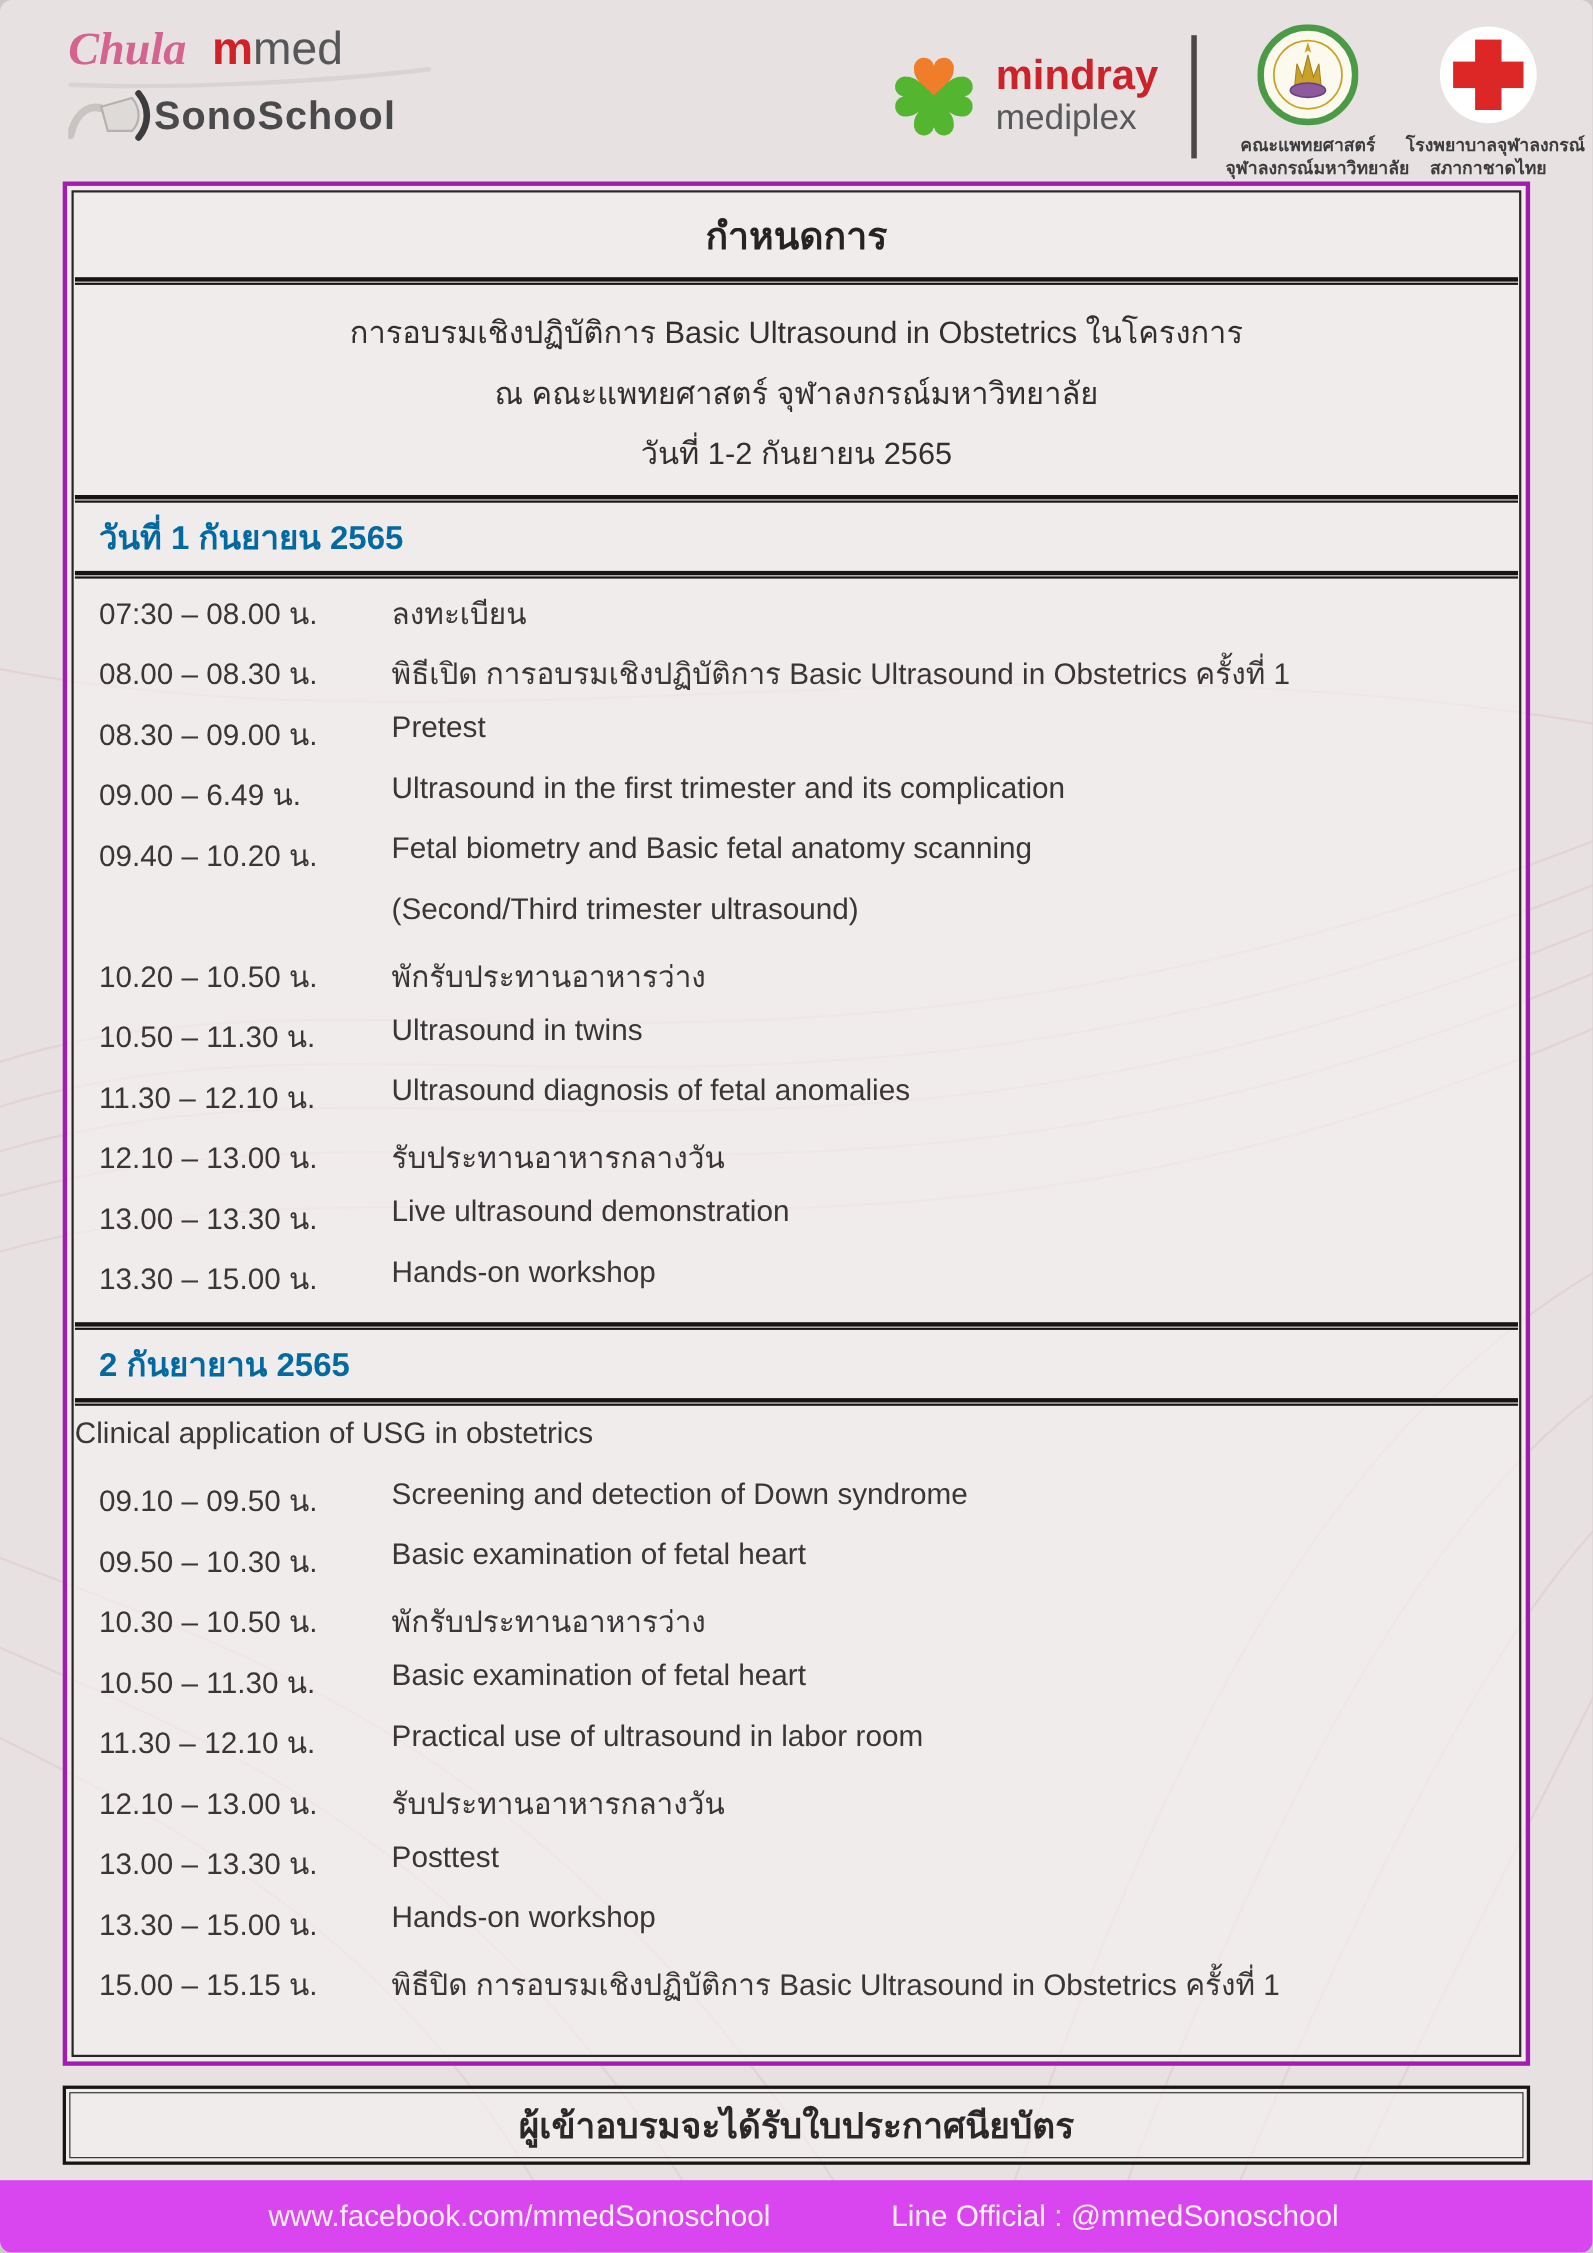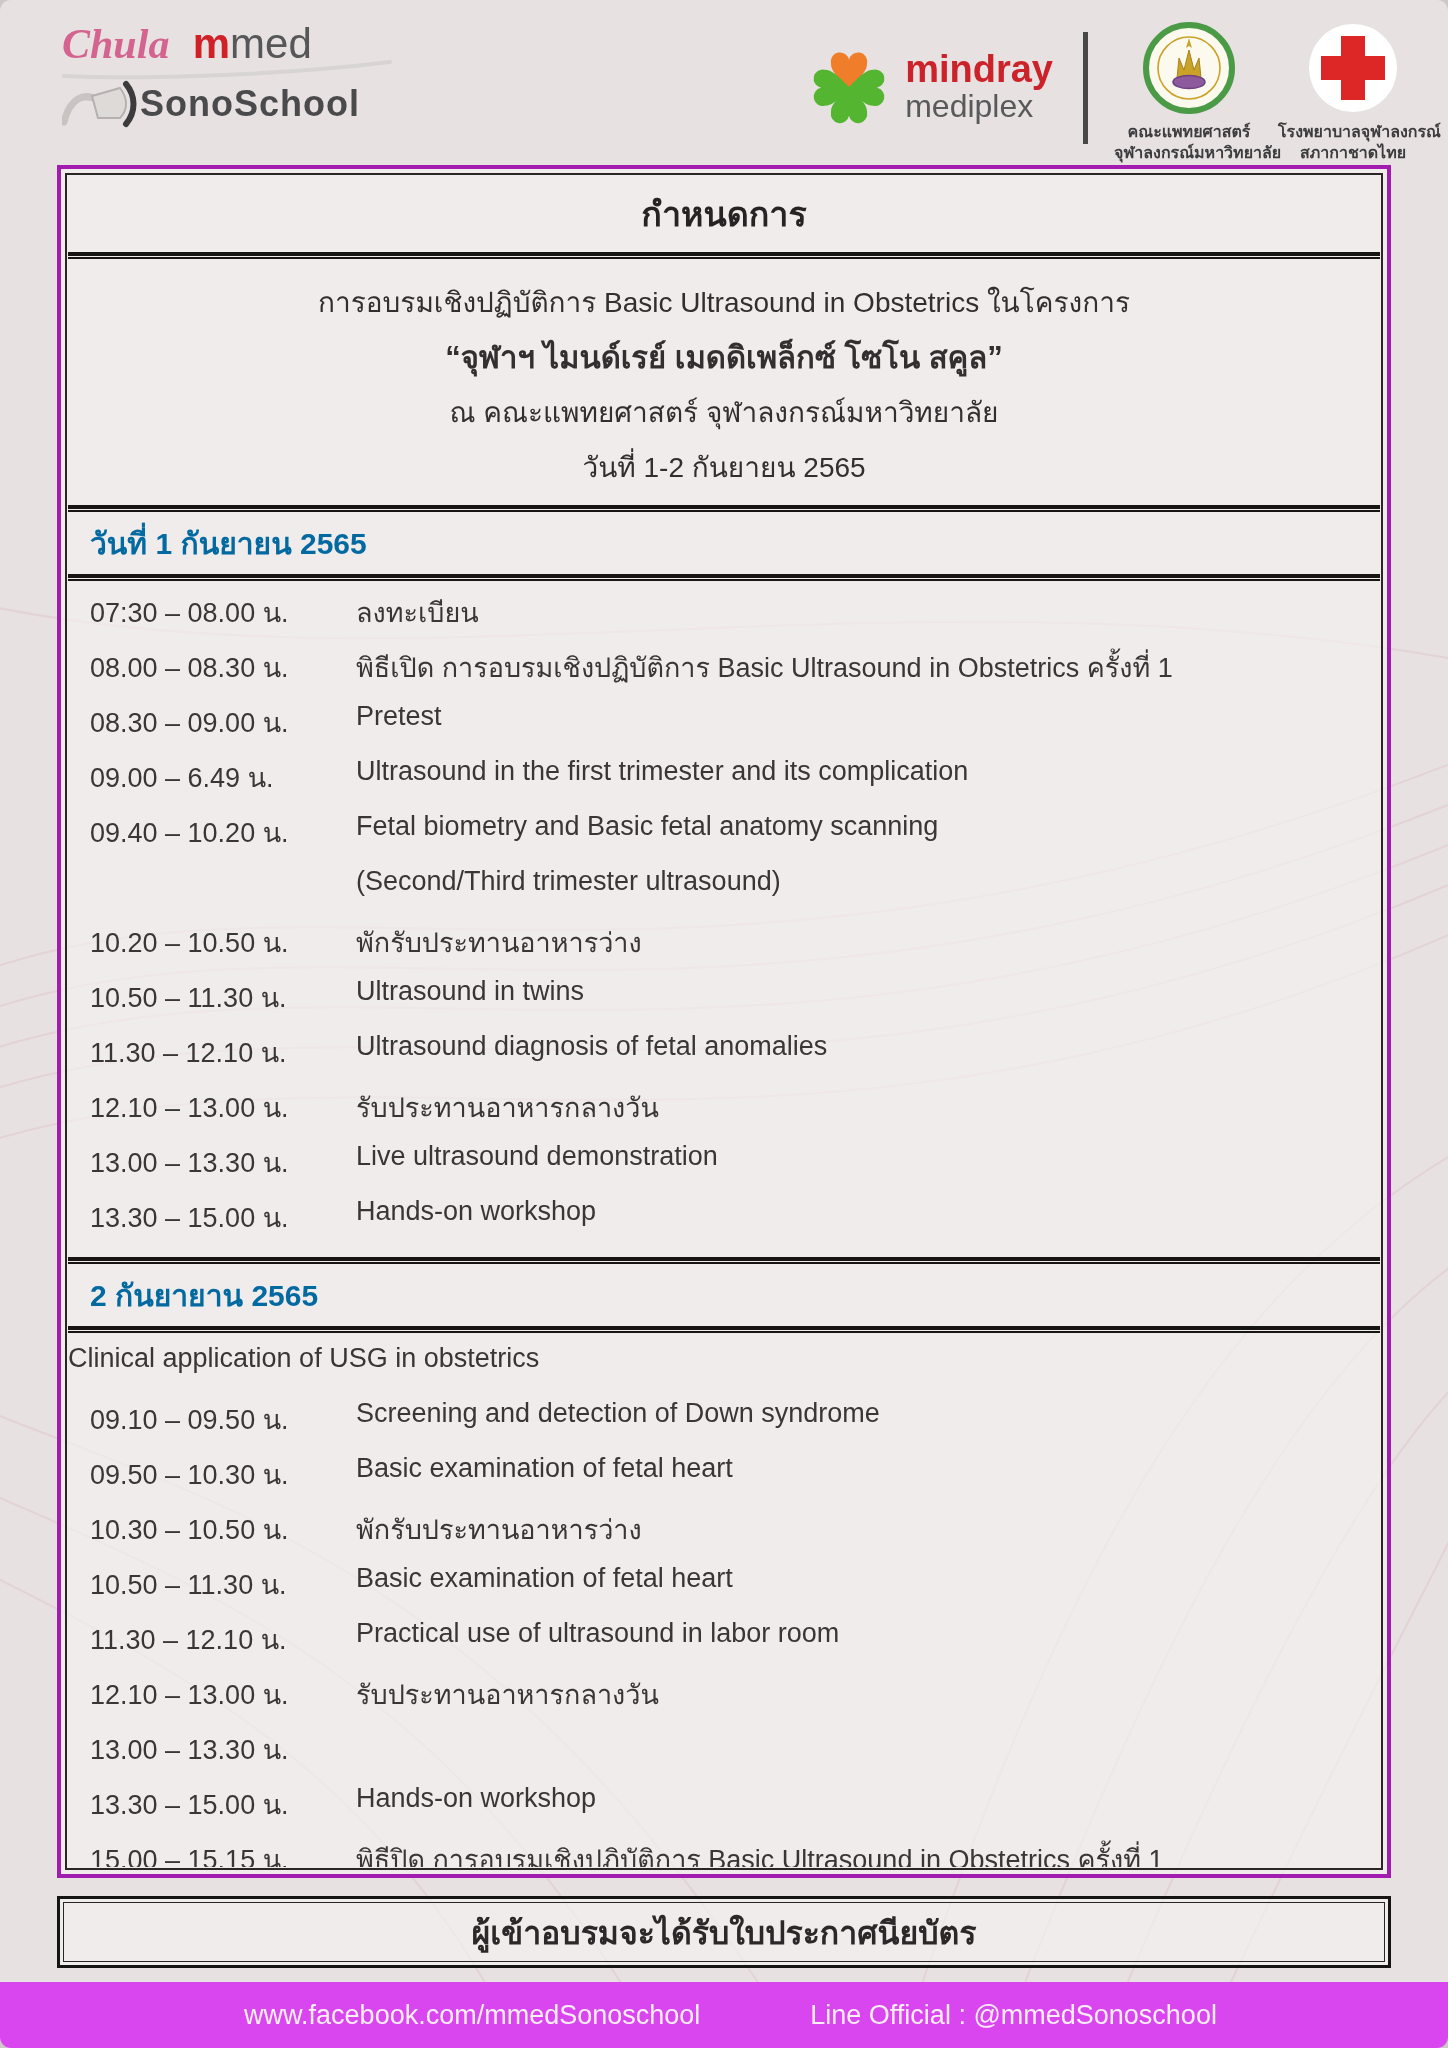--- a/index.html
+++ b/index.html
@@ -163,21 +163,20 @@
 
   <div class="main-box">
     <div class="main-inner-line"></div>
     <div class="main-content">
 
       <div class="sec-heading">กำหนดการ</div>
       <div class="sec-divider"></div>
 
       <div class="sec-title">
         <div class="title-line">การอบรมเชิงปฏิบัติการ Basic Ultrasound in Obstetrics ในโครงการ</div>
-        <div class="title-line bold">“จุฬาฯ ไมนด์เรย์ เมดดิเพล็กซ์ โซโน สคูล”</div>
         <div class="title-line">ณ คณะแพทยศาสตร์ จุฬาลงกรณ์มหาวิทยาลัย</div>
         <div class="title-line">วันที่ 1-2 กันยายน 2565</div>
       </div>
 
       <div class="sec-divider"></div>
       <div class="day-header">วันที่ 1 กันยายน 2565</div>
       <div class="sec-divider"></div>
 
       <div class="rows">
         <div class="srow">
@@ -257,20 +256,21 @@
         <div class="srow">
           <div class="time">11.30 – 12.10 น.</div>
           <div class="topic">Practical use of ultrasound in labor room</div>
         </div>
         <div class="srow">
           <div class="time">12.10 – 13.00 น.</div>
           <div class="topic">รับประทานอาหารกลางวัน</div>
         </div>
         <div class="srow">
           <div class="time">13.00 – 13.30 น.</div>
+          <div class="topic">Posttest</div>
         </div>
         <div class="srow">
           <div class="time">13.30 – 15.00 น.</div>
           <div class="topic">Hands-on workshop</div>
         </div>
         <div class="srow">
           <div class="time">15.00 – 15.15 น.</div>
           <div class="topic">พิธีปิด การอบรมเชิงปฏิบัติการ Basic Ultrasound in Obstetrics ครั้งที่ 1</div>
         </div>
       </div>

